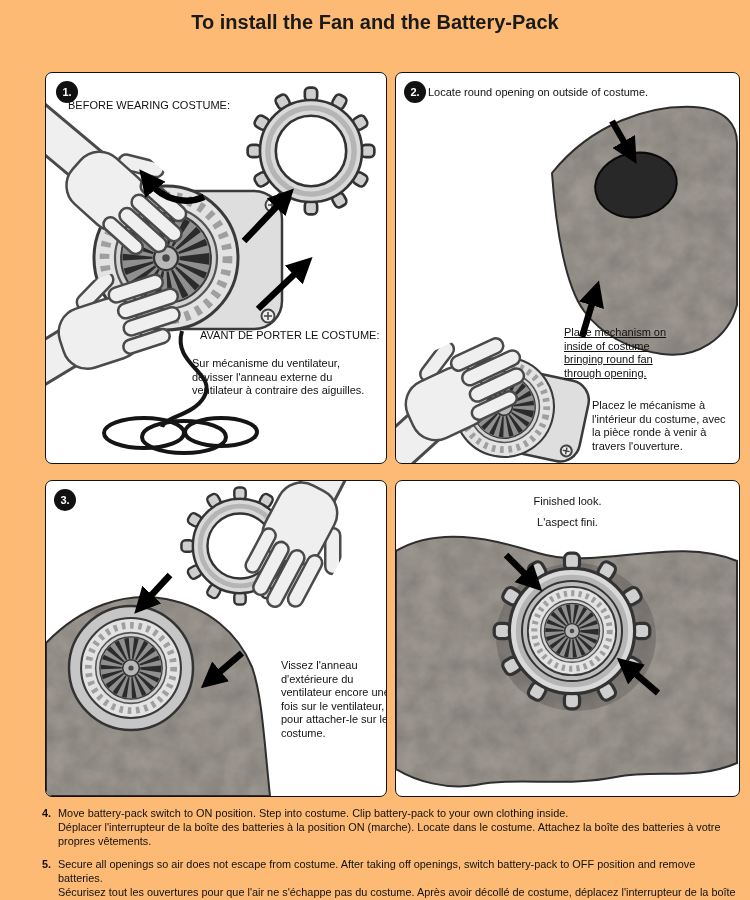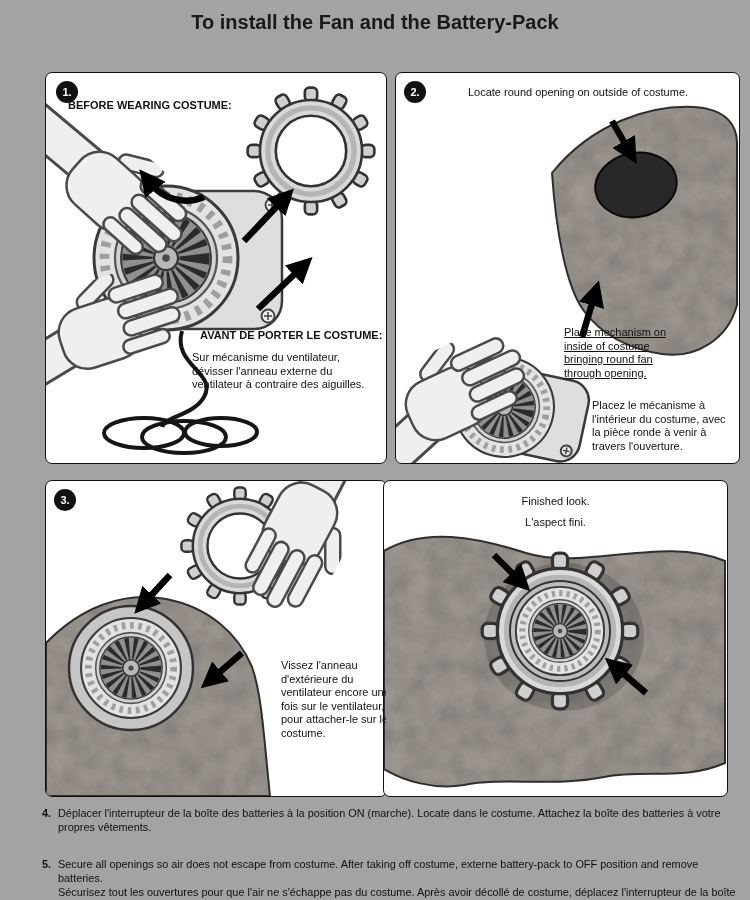--- a/index.html
+++ b/index.html
@@ -1,29 +1,29 @@
 <!DOCTYPE html>
 <html><head>
 <meta charset="utf-8">
 <style>
   html,body{margin:0;padding:0;background:#fff;}
-  .page{position:relative;width:750px;height:900px;background:#a3a3a3;overflow:hidden;
+  .page{position:relative;width:750px;height:900px;background:#fdba74;overflow:hidden;
         font-family:"Liberation Sans",sans-serif;color:#111;}
   .title{position:absolute;top:9px;left:0;width:100%;text-align:center;
          font-size:20px;font-weight:bold;line-height:26px;color:#1a1a1a;}
   .panel{position:absolute;border:1.6px solid #111;border-radius:7px;background:#fff;overflow:hidden;}
   #panel1{left:45px;top:72px;width:340px;height:390px;}
   #panel2{left:395px;top:72px;width:343px;height:390px;}
   #panel3{left:45px;top:480px;width:340px;height:315px;}
-  #panel4{left:383px;top:480px;width:343px;height:315px;}
+  #panel4{left:395px;top:480px;width:343px;height:315px;}
   .illus{position:absolute;left:0;top:0;}
   .badge{position:absolute;width:22px;height:22px;border-radius:50%;background:#111;color:#fff;
          font-size:11px;font-weight:bold;display:flex;align-items:center;justify-content:center;z-index:3;}
   .t{position:absolute;font-size:11px;line-height:13.5px;z-index:2;}
-  .b{font-weight:bold;padding-left:8px;}
+  .b{font-weight:normal;padding-left:8px;}
   .center{text-align:center;}
   .fn{position:absolute;left:42px;width:700px;font-size:10.9px;line-height:14px;display:flex;z-index:2;}
   .fn .num{font-weight:bold;flex:0 0 16px;}
   .fn-en,.fn-fr{display:block;}
   #fn4{top:806px;}
   #fn5{top:857px;}
   .arr{fill:none;stroke:#000;stroke-width:6.5;}
   .limb-o{fill:none;stroke:#4a4a4a;stroke-width:42;stroke-linecap:round;}
   .limb-i{fill:none;stroke:#efefef;stroke-width:36;stroke-linecap:round;}
   .fabric-outline{fill:none;stroke:#2e2e2e;stroke-width:2;}
@@ -127,21 +127,21 @@
       <use href="#sym-ring" x="199" y="12" width="132" height="132"></use>
       <g>
         <path class="arr" d="M158 124 A46 46 0 0 1 104 110" marker-end="url(#ah)"></path>
         <path class="arr" d="M198 168 L236 128" marker-end="url(#ah)"></path>
         <path class="arr" d="M212 236 L254 196" marker-end="url(#ah)"></path>
       </g>
     </svg>
     <div class="badge" style="left:10px;top:8px;">1.</div>
     <div class="t b" style="left:14px;top:26px;width:185px;">BEFORE WEARING COSTUME:</div>
     <div class="t b" style="left:146px;top:256px;width:192px;">AVANT DE PORTER LE COSTUME:</div>
-    <div class="t" style="left:146px;top:278px;width:180px;">Sur mécanisme du ventilateur, dévisser l'anneau externe du ventilateur à contraire des aiguilles.</div>
+    <div class="t" style="left:146px;top:284px;width:180px;">Sur mécanisme du ventilateur, dévisser l'anneau externe du ventilateur à contraire des aiguilles.</div>
   </div>
 
   <div class="panel" id="panel2">
     <svg class="illus" width="343" height="390" viewBox="0 0 343 390">
       <path filter="url(#fab)" d="M156 100 C196 50 254 32 298 34 C330 36 341 52 341 70 L341 232 C332 266 300 286 266 281 C232 276 206 262 188 238 C170 214 160 158 156 100 Z" fill="#a49e97"></path>
       <path class="fabric-outline" d="M156 100 C196 50 254 32 298 34 C330 36 341 52 341 70 L341 232 C332 266 300 286 266 281 C232 276 206 262 188 238 C170 214 160 158 156 100 Z"></path>
       <ellipse cx="240" cy="112" rx="41" ry="32" transform="rotate(-10 240 112)" stroke="#0a0a0a" stroke-width="2" fill="#282828"></ellipse>
       <path class="arr" d="M216 48 L232 76" marker-end="url(#ah)"></path>
       <g transform="translate(108,334) rotate(12)">
         <rect x="-10" y="-40" width="92" height="82" rx="20" fill="#dedede" stroke="#3a3a3a" stroke-width="2.5"></rect>
@@ -152,21 +152,21 @@
         <use href="#sym-fan" x="-52" y="-52" width="104" height="104"></use>
       </g>
       <g>
         <path class="limb-o" d="M-14 392 L50 334"></path>
         <path class="limb-i" d="M-14 392 L50 334"></path>
         <use href="#sym-hand" x="-72.5" y="-50" width="145" height="100" transform="translate(66,320) rotate(-25)"></use>
       </g>
       <path class="arr" d="M186 264 L198 224" marker-end="url(#ah)"></path>
     </svg>
     <div class="badge" style="left:8px;top:8px;">2.</div>
-    <div class="t" style="left:32px;top:13px;width:300px;text-align:center;">Locate round opening on outside of costume.</div>
+    <div class="t" style="left:32px;top:13px;width:300px;">Locate round opening on outside of costume.</div>
     <div class="t" style="left:168px;top:253px;width:108px;text-decoration:underline;">Place mechanism on inside of costume bringing round fan through opening.</div>
     <div class="t" style="left:196px;top:326px;width:144px;">Placez le mécanisme à l'intérieur du costume, avec la pièce ronde à venir à travers l'ouverture.</div>
   </div>
 
   <div class="panel" id="panel3">
     <svg class="illus" width="340" height="315" viewBox="0 0 340 315">
       <path filter="url(#fab)" d="M0 162 C35 126 78 110 120 118 C162 126 192 152 206 186 C216 214 218 258 224 315 L0 315 Z" fill="#a49e97"></path>
       <path class="fabric-outline" d="M0 162 C35 126 78 110 120 118 C162 126 192 152 206 186 C216 214 218 258 224 315 L0 315 Z"></path>
       <circle cx="85" cy="187" r="62" fill="#c6c6c6" stroke="#333" stroke-width="2.5"></circle>
       <use href="#sym-fan" x="33" y="135" width="104" height="104"></use>
@@ -194,24 +194,25 @@
       <path class="arr" d="M110 74 L134 98" marker-end="url(#ah)"></path>
       <path class="arr" d="M262 212 L234 188" marker-end="url(#ah)"></path>
     </svg>
     <div class="t center" style="left:0;top:14px;width:100%;">Finished look.</div>
     <div class="t center" style="left:0;top:27px;width:100%;margin-top:8px;">L'aspect fini.</div>
   </div>
 
   <div class="fn" id="fn4">
     <span class="num">4.</span>
     <span class="fn-body">
+      <span class="fn-en">Move battery-pack switch to ON position. Step into costume. Clip battery-pack to your own clothing inside.</span>
       <span class="fn-fr">Déplacer l'interrupteur de la boîte des batteries à la position ON (marche). Locate dans le costume. Attachez la boîte des batteries à votre propres vêtements.</span>
     </span>
   </div>
   <div class="fn" id="fn5">
     <span class="num">5.</span>
     <span class="fn-body">
-      <span class="fn-en">Secure all openings so air does not escape from costume. After taking off costume, externe battery-pack to OFF position and remove batteries.</span>
+      <span class="fn-en">Secure all openings so air does not escape from costume. After taking off openings, switch battery-pack to OFF position and remove batteries.</span>
       <span class="fn-fr">Sécurisez tout les ouvertures pour que l'air ne s'échappe pas du costume. Après avoir décollé de costume, déplacez l'interrupteur de la boîte des batteries à la position OFF (arrêt) et enlevez les piles.</span>
     </span>
   </div>
 
 </div>
 
 </body></html>

